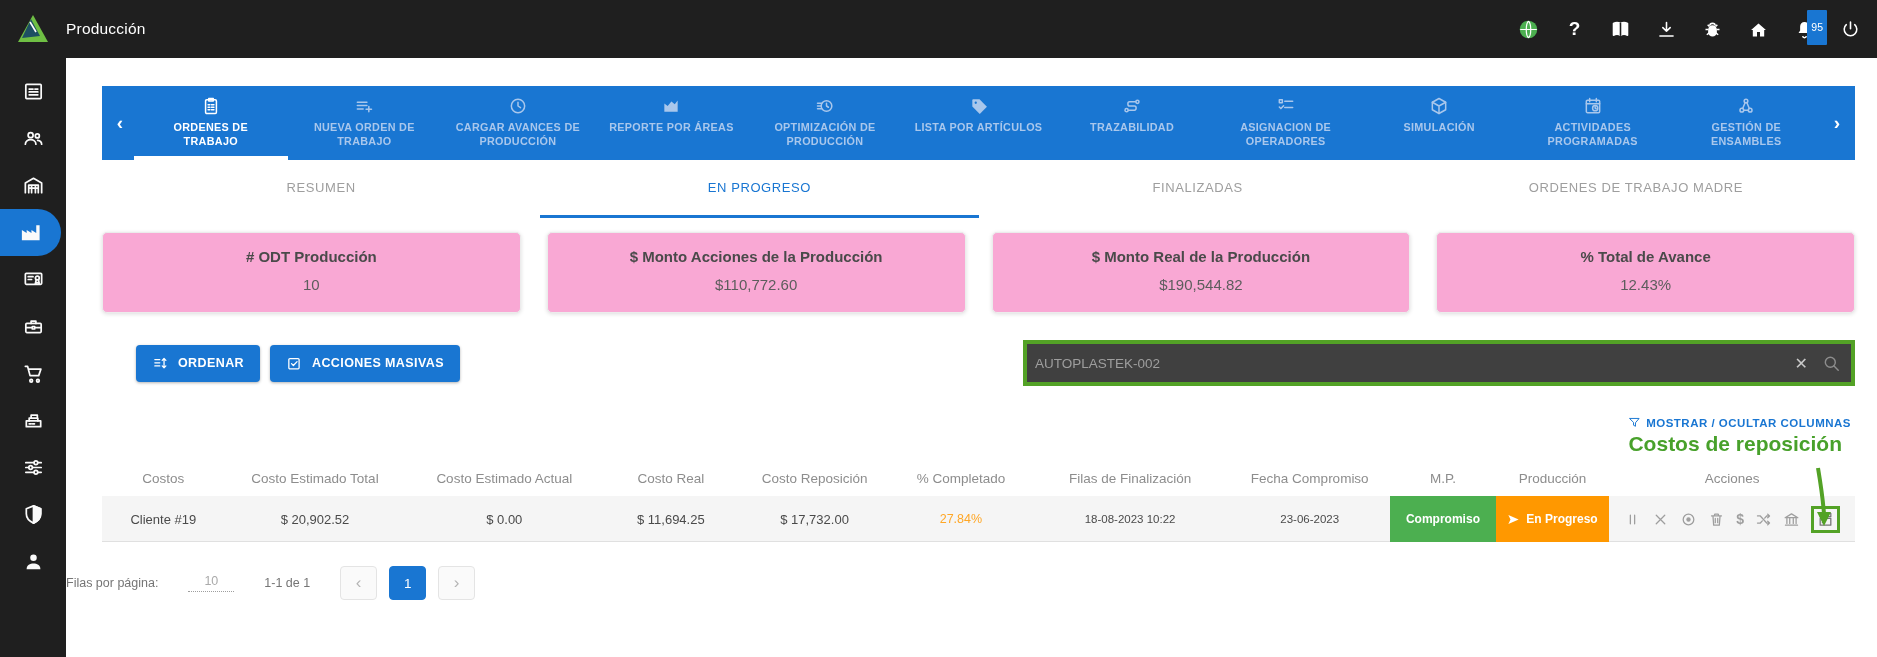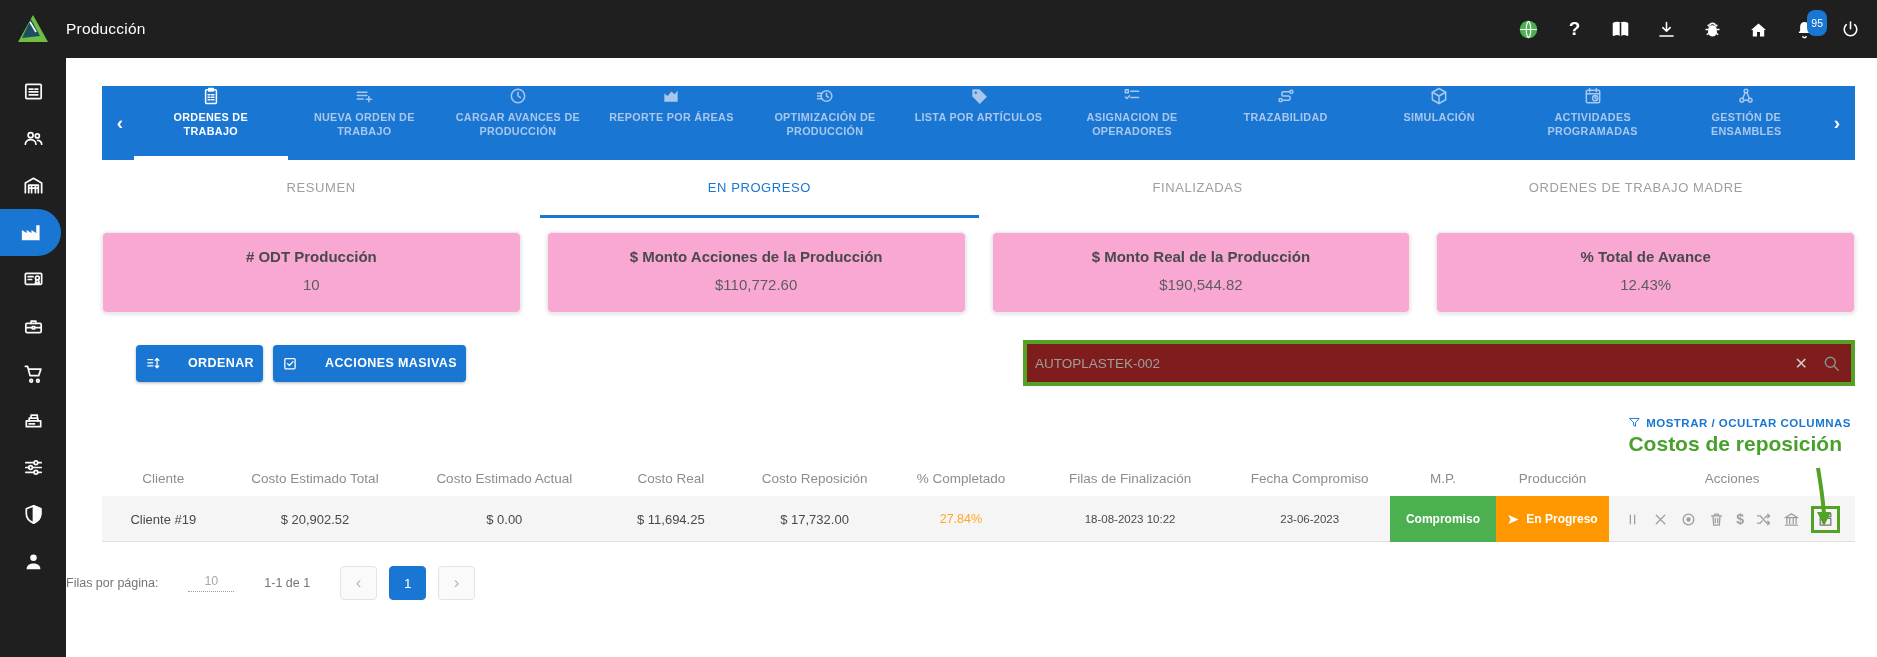--- a/index.html
+++ b/index.html
@@ -14,41 +14,41 @@
     display:flex; align-items:center; z-index:5; }
   .logo { width:66px; display:flex; justify-content:center; }
   .app-title { color:#fff; font-size:15.5px; letter-spacing:.2px; }
   .topbar-spacer { flex:1; }
   .topbar-icons { display:flex; align-items:center; gap:25px; padding-right:16px; color:#fff; }
   .tb-ic { width:21px; height:21px; display:flex; align-items:center; justify-content:center;
     position:relative; cursor:pointer; }
   .tb-ic svg { width:21px; height:21px; }
   .help-glyph { font-size:19px; font-weight:bold; color:#fff; }
   .bell-badge { position:absolute; top:-9px; right:-12px; background:#1976d2; color:#fff;
-    font-size:10.5px; min-width:19px; height:26px; border-radius:8px; display:flex;
+    font-size:10.5px; min-width:19px; height:35px; border-radius:1px; display:flex;
     align-items:center; justify-content:center; padding:0 4px; }
 
   
   .sidebar { position:absolute; top:58px; left:0; bottom:0; width:66px; background:#1f1f1f;
     display:flex; flex-direction:column; align-items:stretch; padding-top:10px; z-index:4; }
   .side-item { height:47px; display:flex; align-items:center; justify-content:center;
     color:#fafafa; cursor:pointer; }
   .side-item svg { width:23px; height:23px; }
   .side-item.active { background:#1976d2; margin-right:5px; border-radius:0 24px 24px 0; }
 
   
   .main { position:absolute; top:58px; left:66px; right:0; bottom:0; background:#fff; }
 
   
   .bluebar { margin:28px 22px 0 36px; height:74px; background:#1976d2; display:flex;
     align-items:stretch; padding:0 4px; }
   .nav-chev { width:28px; display:flex; align-items:center; justify-content:center; color:#fff;
     font-size:19px; font-weight:bold; cursor:pointer; }
   .tab { flex:1; display:flex; flex-direction:column; align-items:center; justify-content:flex-start;
-    gap:4px; color:#a9c7ec; cursor:pointer; border-bottom:4px solid transparent; }
+    padding-top:10px; gap:4px; color:#a9c7ec; cursor:pointer; border-bottom:4px solid transparent; }
   .tab svg { width:20px; height:20px; flex:none; }
   .tab .tlabel { font-size:10.8px; font-weight:bold; letter-spacing:.3px; text-align:center;
     line-height:1.3; text-transform:uppercase; max-width:128px; }
   .tab.active { color:#fff; border-bottom-color:#fff; }
 
   
   .subtabs { margin:0 22px 0 36px; height:58px; display:flex; }
   .subtab { flex:1; display:flex; align-items:center; justify-content:center; color:#9e9e9e;
     font-size:13px; letter-spacing:.6px; cursor:pointer; border-bottom:3px solid transparent; }
   .subtab.active { color:#1976d2; border-bottom-color:#1976d2; }
@@ -56,27 +56,27 @@
   
   .cards { margin:14px 22px 0 36px; display:flex; gap:26px; }
   .card { flex:1; background:#f9a8d4; border:1px solid #ececec; border-radius:5px;
     box-shadow:0 1px 4px rgba(0,0,0,.14); text-align:center; padding:15px 8px 19px; }
   .card .clabel { font-size:15px; font-weight:bold; color:#4a4a4a; }
   .card .cvalue { font-size:15px; color:#5d5d5d; margin-top:11px; }
 
   
   .toolrow { margin:27px 22px 0 36px; display:flex; align-items:center; }
   .btns { display:flex; gap:10px; margin-left:34px; }
-  .btn { background:#1976d2; color:#fff; border:none; border-radius:4px; padding:10px 9px;
+  .btn { background:#1976d2; color:#fff; border:none; border-radius:4px; padding:10px 16px;
     font-size:12.5px; font-weight:bold; letter-spacing:.4px; display:flex; align-items:center;
-    gap:26px; cursor:pointer; box-shadow:0 1px 3px rgba(0,0,0,.3);
+    gap:9px; cursor:pointer; box-shadow:0 1px 3px rgba(0,0,0,.3);
     font-family:"Liberation Sans", sans-serif; }
   .btn svg { width:17px; height:17px; }
   .toolspacer { flex:1; }
-  .searchwrap { width:832px; border:4px solid #53a226; background:#7f1d1d; display:flex;
+  .searchwrap { width:832px; border:4px solid #53a226; background:#404040; display:flex;
     align-items:center; padding:4px 10px 4px 8px; }
   .searchwrap input { flex:1; border:none; outline:none; font-size:13.5px; color:#9e9e9e;
     height:30px; font-family:"Liberation Sans", sans-serif; background:transparent; }
   .clear-x { color:#c9c9c9; font-size:16px; margin-right:14px; cursor:pointer; }
   .mag { color:#8d8d8d; cursor:pointer; display:flex; }
   .mag svg { width:19px; height:19px; }
 
   
   .colslink { margin-top:30px; text-align:right; padding-right:26px; color:#1976d2;
     font-size:11.5px; font-weight:bold; letter-spacing:.5px; display:flex;
@@ -304,33 +304,33 @@
     <div class="tab">
       <svg class="icf" viewBox="0 0 24 24">
           <path d="M12.6 4H5.2C4.5 4 4 4.5 4 5.2v7.4L12.9 21.5 21.5 12.9z"></path>
         <circle cx="8.1" cy="8.1" r="1.4" fill="#1976d2"></circle>
         </svg>
       <span class="tlabel">LISTA POR ARTÍCULOS</span>
       </div>
 
     <div class="tab">
       <svg class="ic" viewBox="0 0 24 24">
-          <rect x="4" y="4.5" width="3.6" height="3.6"></rect>
-        <path d="M10.5 6.3H20M4 13.2l1.9 1.9 3.2-3.4M10.5 13.8H20"></path>
-        </svg>
-      <span class="tlabel">ASIGNACION DE OPERADORES</span>
-      </div>
-
-    <div class="tab">
-      <svg class="ic" viewBox="0 0 24 24">
           <circle cx="5.5" cy="17" r="1.9"></circle>
           <circle cx="18.5" cy="7" r="1.9"></circle>
         <path d="M7.5 17H15c2.6 0 2.6-5 0-5H9c-2.6 0-2.6-5 0-5h7.3"></path>
         </svg>
       <span class="tlabel">TRAZABILIDAD</span>
+      </div>
+
+    <div class="tab">
+      <svg class="ic" viewBox="0 0 24 24">
+          <rect x="4" y="4.5" width="3.6" height="3.6"></rect>
+        <path d="M10.5 6.3H20M4 13.2l1.9 1.9 3.2-3.4M10.5 13.8H20"></path>
+        </svg>
+      <span class="tlabel">ASIGNACION DE OPERADORES</span>
       </div>
 
 
     <div class="tab">
       <svg class="ic" viewBox="0 0 24 24">
           <path d="M12 3l8 4.5v9L12 21l-8-4.5v-9z"></path>
         <path d="M12 12l8-4.5M12 12L4 7.5M12 12v9"></path>
         </svg>
       <span class="tlabel">SIMULACIÓN</span>
       </div>
@@ -417,21 +417,21 @@
   <div class="colslink">
     <svg class="ic" viewBox="0 0 24 24">
       <path d="M3.5 4.5h17l-6.7 8v6.5l-3.6-2v-4.5z"></path>
       </svg>
     <span>MOSTRAR / OCULTAR COLUMNAS</span>
   </div>
   <div class="annot">Costos de reposición</div>
 
   <div class="tablewrap">
     <div class="thead">
-      <div class="th">Cliente</div>
+      <div class="th">Costos</div>
       <div class="th">Costo Estimado Total</div>
       <div class="th">Costo Estimado Actual</div>
       <div class="th">Costo Real</div>
       <div class="th">Costo Reposición</div>
       <div class="th">% Completado</div>
       <div class="th">Filas de Finalización</div>
       <div class="th">Fecha Compromiso</div>
       <div class="th">M.P.</div>
       <div class="th">Producción</div>
       <div class="th">Acciones</div>

